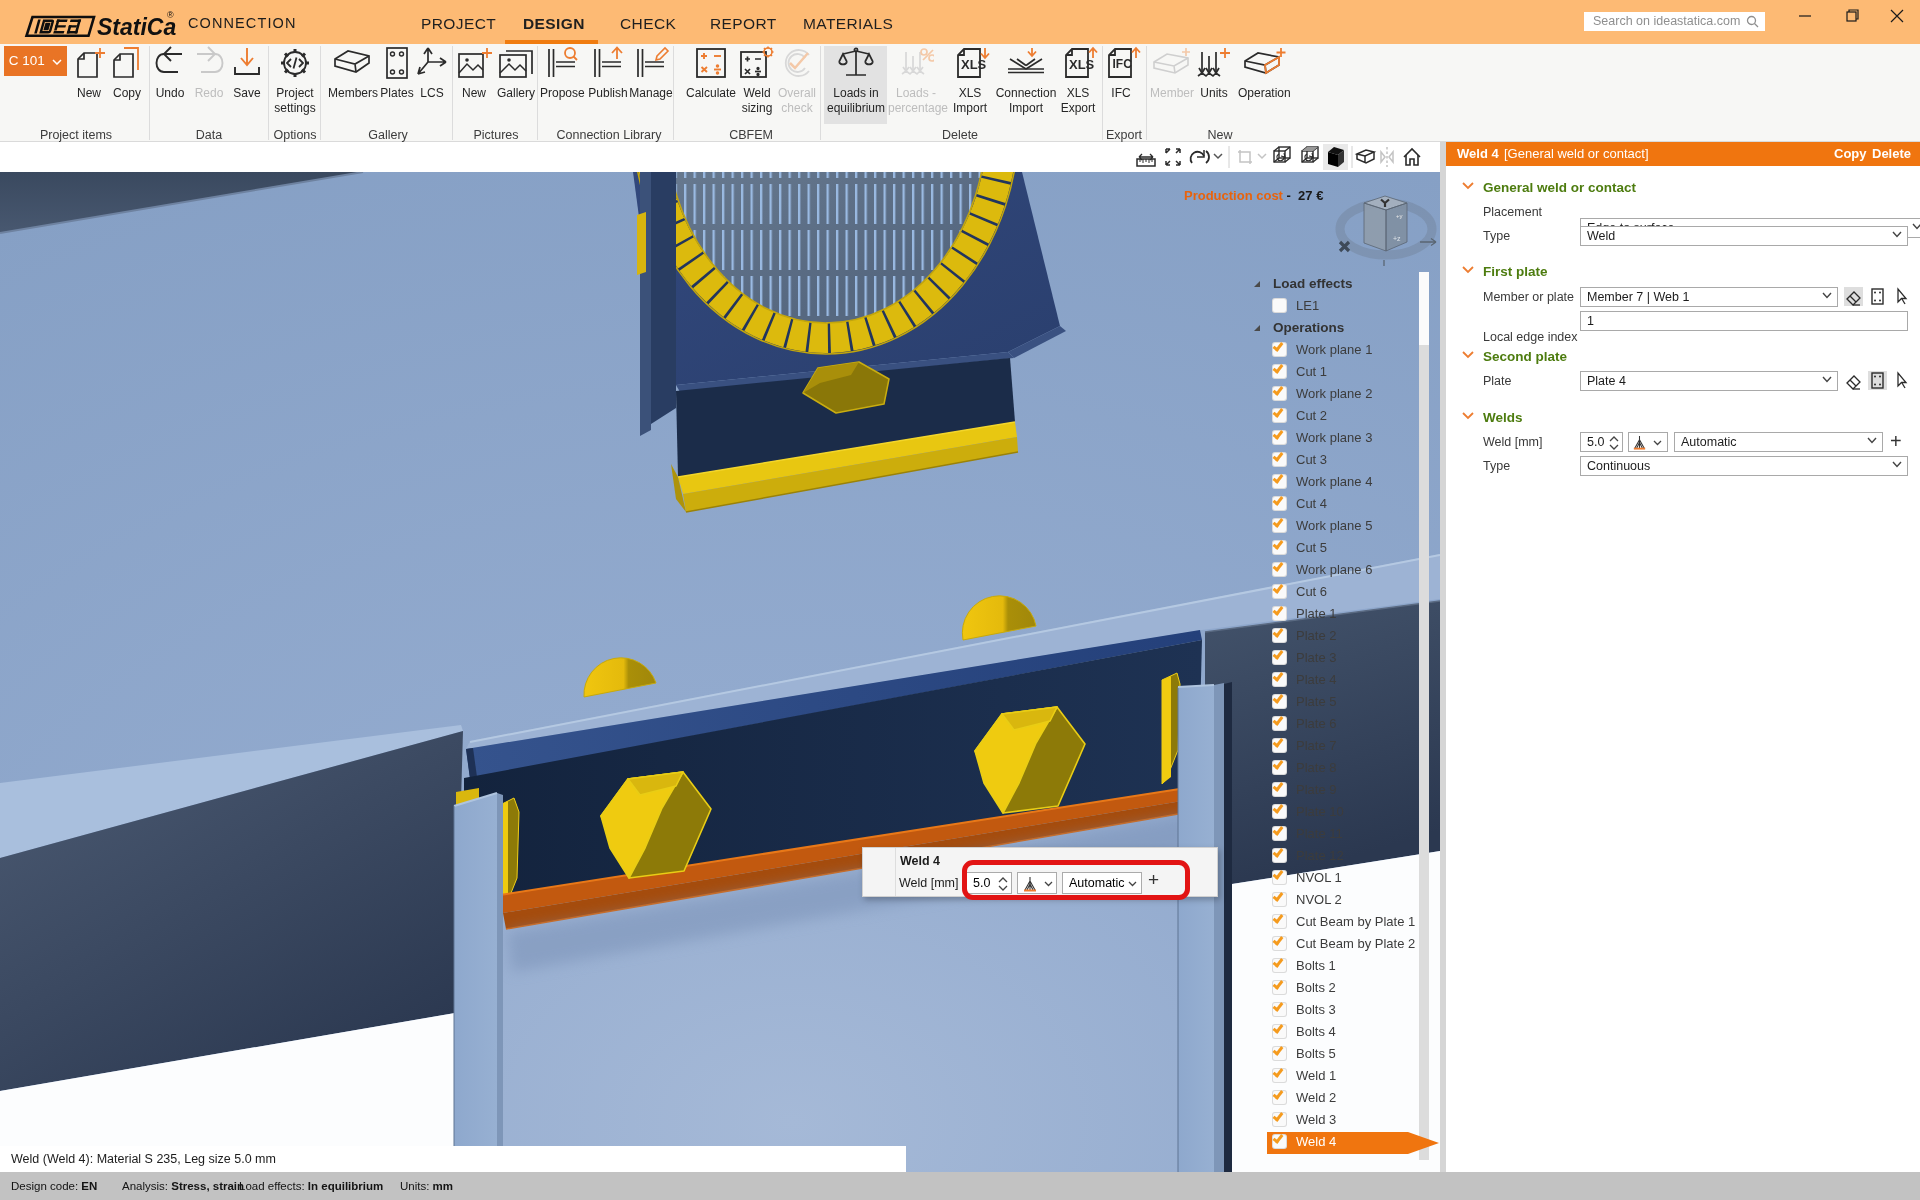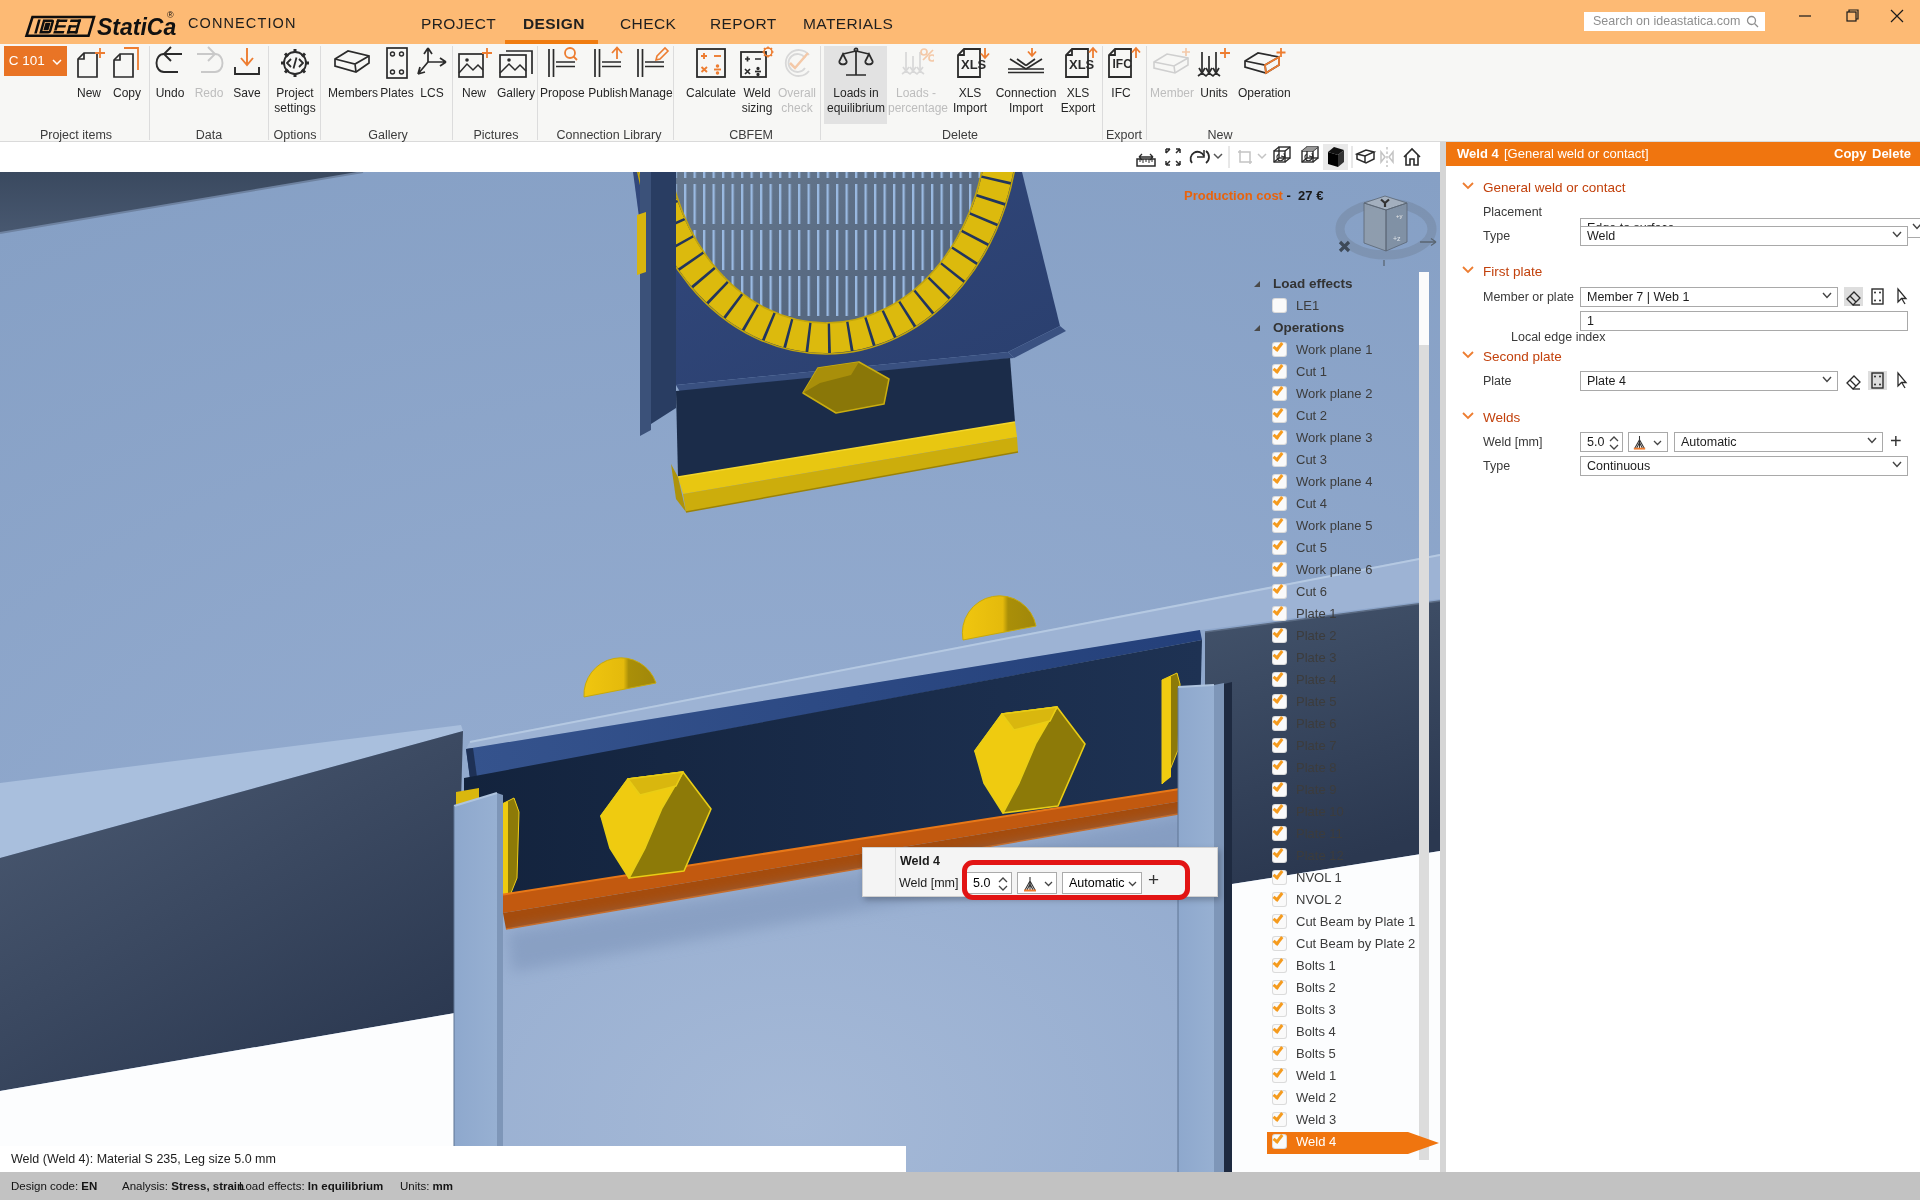--- a/index.html
+++ b/index.html
@@ -25,21 +25,21 @@
 #c101 { position:absolute; left:4px; top:2px; width:63px; height:30px; background:#E97425; color:#fff;
   font-size:13.5px; line-height:30px; text-align:center; }
 
 #statusbar { position:absolute; left:0; top:1172px; width:1920px; height:28px; background:#C2C2C2;
   font-size:11.5px; color:#141414; line-height:28px; }
 #statusbar b { font-weight:bold; }
 
 #rp-divider { position:absolute; left:1440px; top:142px; width:6px; height:1030px; background:#D5D5D5; }
 #rpanel { position:absolute; left:1446px; top:142px; width:474px; height:1030px; background:#fff; }
 #rp-header { position:absolute; left:0; top:0; width:474px; height:24px; background:#F0750F; color:#fff; font-size:13px; line-height:24px; }
-.sec { position:absolute; left:37px; font-size:13.5px; font-weight:normal; color:#c2410c; }
+.sec { position:absolute; left:37px; font-size:13.5px; font-weight:bold; color:#4d7c0f; }
 .sec .chev { position:absolute; left:-21px; top:2px; }
 .flabel { position:absolute; left:37px; font-size:12.5px; color:#3a3a3a; }
 .combo { position:absolute; background:#fff; border:1px solid #A9A9A9; font-size:12.5px; color:#1c1c1c;
   padding-left:6px; height:20px; line-height:18px; }
 .combo .cv { position:absolute; right:5px; top:4px; }
 .ibtn { position:absolute; width:19px; height:19px; }
 .ibtn.sel { background:#DEDEDE; }
 
 #vp-toolbar { position:absolute; left:0; top:142px; width:1440px; height:30px; background:#fff; }
 #scene { position:absolute; left:0; top:172px; }
@@ -841,21 +841,21 @@
         <rect x="4" y="2" width="11" height="15" fill="none" stroke="#2b2b2b" stroke-width="1.4"></rect>
         <circle cx="7" cy="5.5" r="1" fill="#2b2b2b"></circle>
         <circle cx="12" cy="5.5" r="1" fill="#2b2b2b"></circle>
         <circle cx="7" cy="13.5" r="1" fill="#2b2b2b"></circle>
         <circle cx="12" cy="13.5" r="1" fill="#2b2b2b"></circle>
       </svg></div>
   <div class="ibtn" style="left:446px;top:145px;"><svg width="19" height="19" viewBox="0 0 19 19">
         <path d="M6,2 L6,15 L9.5,11.5 L14,11.5 Z" fill="none" stroke="#2b2b2b" stroke-width="1.3"></path>
         <path d="M10,12 L13,17" stroke="#2b2b2b" stroke-width="1.3"></path>
       </svg></div>
-  <div class="flabel" style="top:188px;margin-left:28px;">Local edge index</div>
+  <div class="flabel" style="top:188px;">Local edge index</div>
   <div class="combo" style="left:134px;top:169px;width:328px;">1</div>
   <div class="sec" style="top:207px;text-align:center;"><svg class="chev" width="12" height="8" viewBox="0 0 12 8">
         <path d="M1,1 L6,6 L11,1" fill="none" stroke="#ED7D31" stroke-width="1.8"></path>
       </svg>Second plate</div>
   <div class="flabel" style="top:232px;">Plate</div>
   <div class="combo" style="left:134px;top:229px;width:258px;">Plate 4<svg class="cv" width="10" height="7" viewBox="0 0 10 7">
         <path d="M1,1 L5,5.5 L9,1" fill="none" stroke="#444" stroke-width="1.4"></path>
       </svg></div>
   <div class="ibtn" style="left:398px;top:229px;"><svg width="19" height="19" viewBox="0 0 19 19">
         <path d="M3,12 L10,5 L16,11 L9,18 Z M6,9 L12,15" fill="none" stroke="#2b2b2b" stroke-width="1.3"></path>

